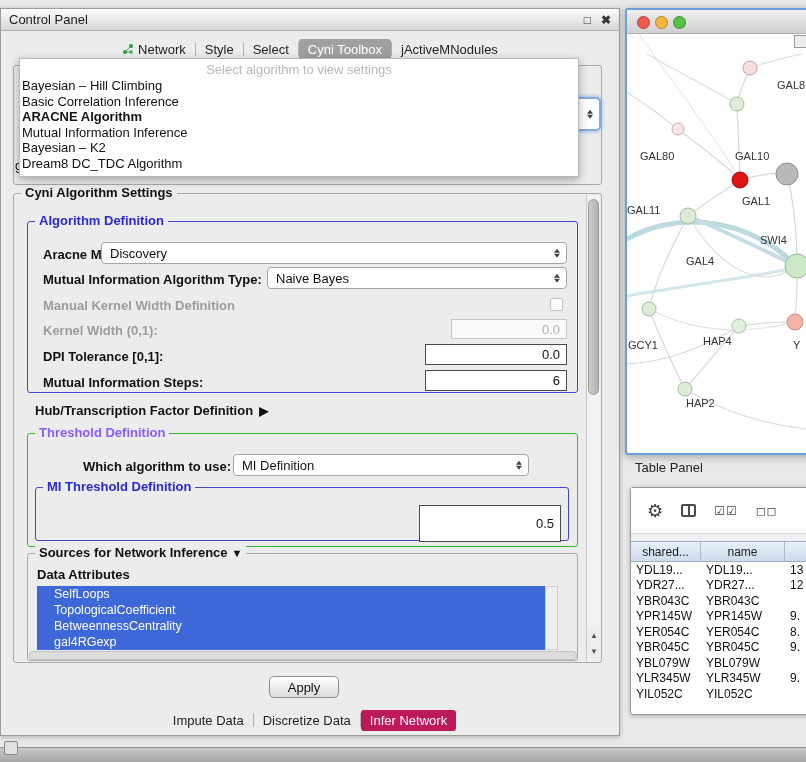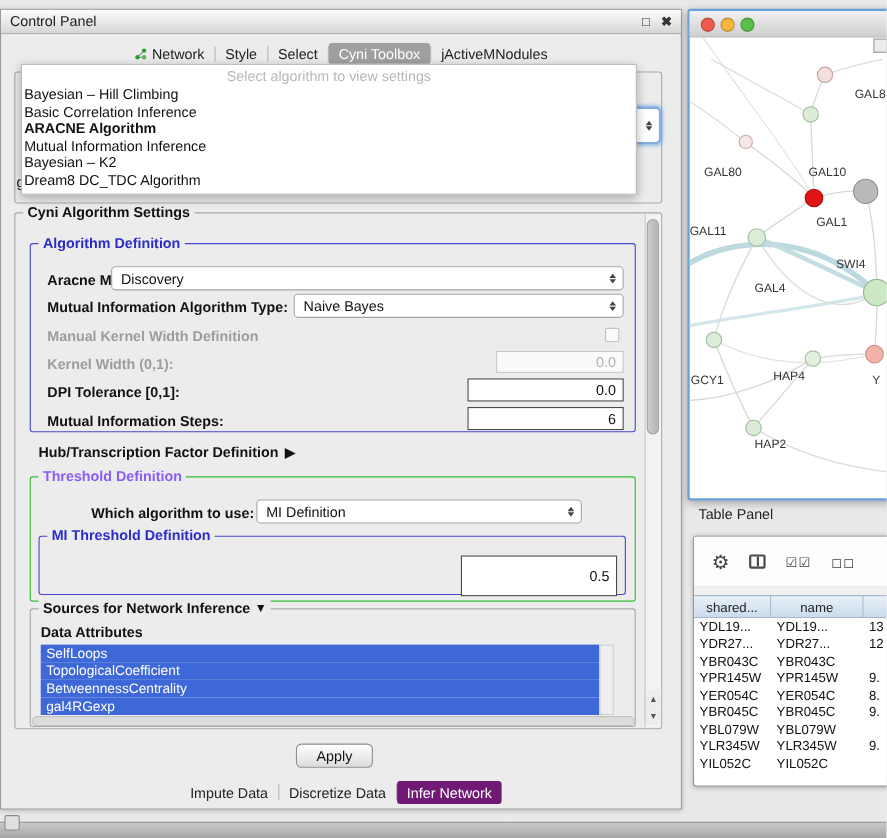--- a/index.html
+++ b/index.html
@@ -5,41 +5,41 @@
 *{box-sizing:border-box;margin:0;padding:0}
 html,body{width:806px;height:762px}
 body{font-family:"Liberation Sans",sans-serif;background:#e9e9e9;position:relative;overflow:hidden;font-size:13px;color:#111}
 .abs{position:absolute}
 .win{position:absolute;background:#ececec;border:1px solid #9b9b9b;box-shadow:0 1px 5px rgba(0,0,0,.25)}
 .titlebar{height:22px;background:linear-gradient(#fdfdfd,#d6d6d6);border-bottom:1px solid #adadad;display:flex;align-items:center;padding:0 8px;font-size:13px;color:#1a1a1a}
 .tb-icons{margin-left:auto;display:flex;gap:10px;color:#333;font-size:12px}
 .tabbar{position:absolute;left:0;right:0;display:flex;justify-content:center;align-items:center;font-size:13px;color:#222}
 .tb{padding:3px 9px;display:flex;align-items:center;gap:4px;white-space:nowrap}
 .tb.active{background:#a0a0a0;color:#fff;border-radius:3px}
-.tb.active-dark{background:#701a75;color:#fff;border-radius:3px}
+.tb.active-dark{background:#be185d;color:#fff;border-radius:3px}
 .tsep{width:1px;height:14px;background:#b5b5b5}
 .group{position:absolute;border:1px solid #a9a9a9;border-radius:3px}
 .group>.gtitle{position:absolute;top:-9px;left:7px;background:#ececec;padding:0 4px;font-size:13px;font-weight:bold;color:#111;white-space:nowrap;display:flex;align-items:center;gap:4px}
 .group.blue{border-color:#4646cc}.group.blue>.gtitle{color:#2a2acd}
 .group.green{border-color:#30bd30}.group.green>.gtitle{color:#8b5cf6}
 .lbl{position:absolute;font-size:13px;font-weight:bold;color:#111;white-space:nowrap}
 .lbl.dis{color:#9c9c9c}
 .combo{position:absolute;background:#fff;border:1px solid #a6a6a6;border-radius:4px;display:flex;align-items:center;font-size:13px;color:#111;padding:0 22px 0 8px}
 .arr{position:absolute;right:6px;top:50%;transform:translateY(-50%)}
 .arr::before,.arr::after{content:"";display:block;width:0;height:0;border-left:3.5px solid transparent;border-right:3.5px solid transparent;margin:1.5px 0}
 .arr::before{border-bottom:4px solid #444}
 .arr::after{border-top:4px solid #444}
 .fld{position:absolute;background:#fff;border:1px solid #4a4a4a;display:flex;align-items:center;justify-content:flex-end;font-size:13px;color:#111;padding:0 6px}
 .fld.dis{border-color:#c6c6c6;background:#fafafa;color:#b3b3b3}
 .popup{position:absolute;left:18px;top:49px;width:560px;background:#fff;border:1px solid #b9b9b9;box-shadow:0 3px 9px rgba(0,0,0,.3);z-index:40;padding:3px 0 5px}
 .dd-head{font-size:13px;color:#b8b8b8;text-align:center;height:16px;line-height:16px}
 .dd-item{font-size:13px;color:#111;height:15.5px;line-height:15.5px;padding-left:2px;white-space:nowrap}
 .dd-item.bold{font-weight:bold}
 .chk{position:absolute;width:13px;height:13px;border:1px solid #c2c2c2;background:#fafafa;border-radius:2px}
-.lrow{height:16px;color:#fff;font-size:12.5px;line-height:16px;padding-left:5px;white-space:nowrap}
+.lrow{height:16px;color:#fff;font-size:12.5px;line-height:16px;padding-left:17px;white-space:nowrap}
 .btn{position:absolute;background:linear-gradient(#ffffff,#dcdcdc);border:1px solid #8e8e8e;border-radius:5px;font-size:13px;color:#111;display:flex;align-items:center;justify-content:center}
 .sb-track{position:absolute;background:#f2f2f2;border-left:1px solid #c9c9c9}
 .sb-thumb{position:absolute;background:linear-gradient(90deg,#cdcdcd,#b2b2b2);border:1px solid #9c9c9c;border-radius:6px}
 .sb-arrow{position:absolute;width:15px;height:16px;font-size:8px;color:#555;display:flex;align-items:center;justify-content:center;background:#ededed;border-left:1px solid #c9c9c9}
 .tl{position:absolute;width:13px;height:13px;border-radius:50%;top:6px;border:1px solid rgba(0,0,0,.25)}
 svg text{font-family:"Liberation Sans",sans-serif;font-size:11px;fill:#333}
 .thead{display:flex;background:linear-gradient(#e8f1fa,#ccdbeb);border-top:1px solid #9ab0c6;border-bottom:1px solid #9ab0c6;font-size:12px;color:#222;height:21px;align-items:center}
 .hc{border-right:1px solid #a9bccd;height:100%;display:flex;align-items:center;justify-content:center;overflow:hidden;white-space:nowrap}
 .trow{display:flex;height:15.5px;font-size:12px;color:#111;align-items:center;background:#fff}
 .tcell{padding-left:5px;white-space:nowrap;overflow:hidden}

